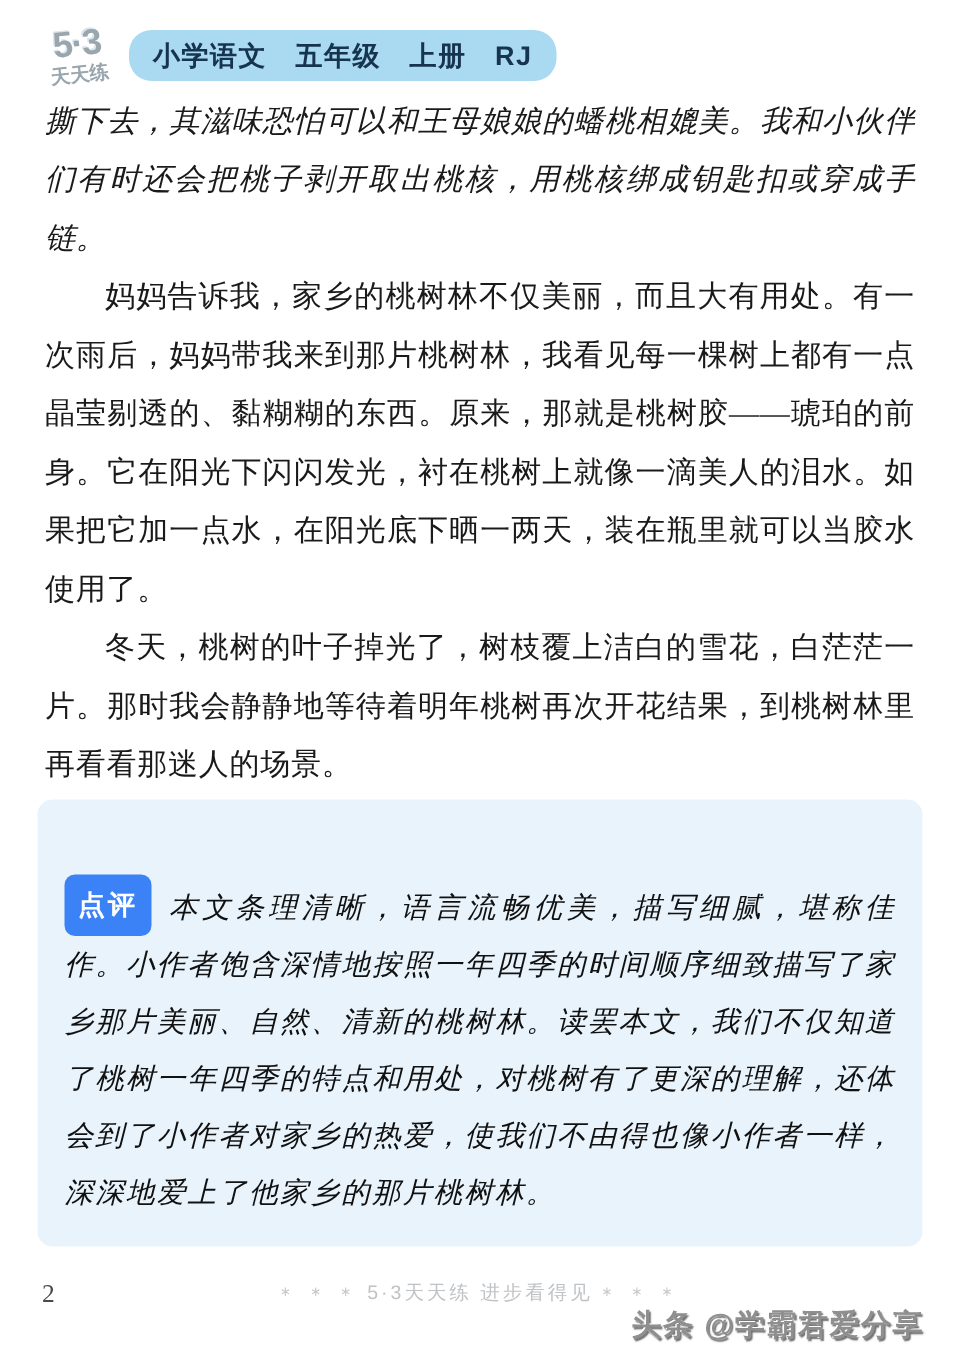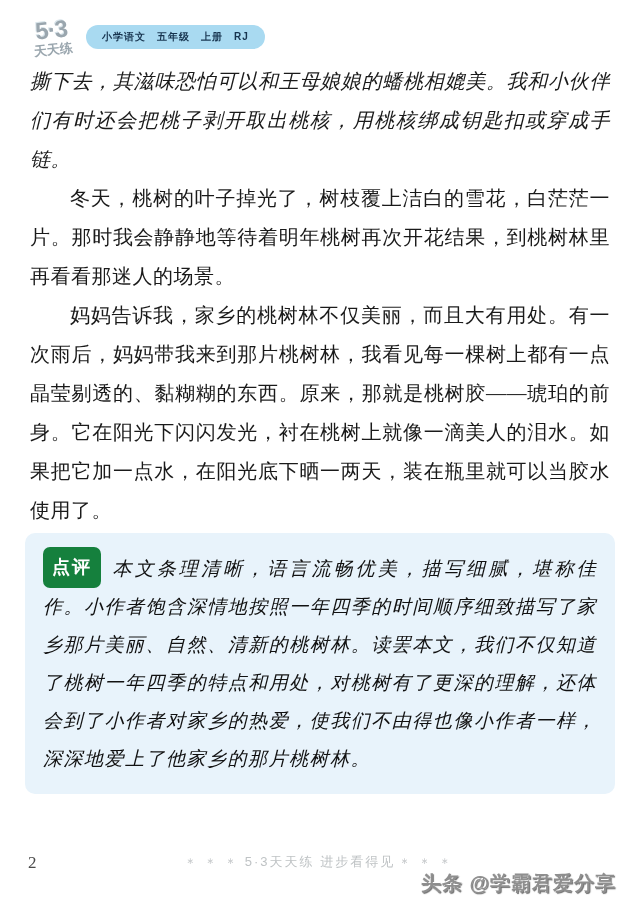--- a/index.html
+++ b/index.html
@@ -41,21 +41,21 @@
     margin-top: 1px;
     letter-spacing: 0px;
     text-shadow: 1px 1px 0 #ffffff;
   }
   .grade-pill {
     margin-left: 8px;
     background: #a9daf1;
     border-radius: 15px;
     padding: 5px 16px;
     font-family: "Liberation Sans", sans-serif;
-    font-size: 10px;
+    font-size: 18px;
     font-weight: bold;
     color: #17344f;
     letter-spacing: 1px;
     white-space: nowrap;
   }
 
   
   .essay {
     position: absolute;
     top: 62px;
@@ -89,31 +89,32 @@
   .comment-text {
     font-size: 19px;
     line-height: 38px;
     text-align: justify;
     letter-spacing: 1.5px;
     font-style: italic;
     color: #111111;
   }
   .comment-badge {
     display: inline-block;
-    background: #15803d;
+    background: #3b82f6;
     color: #ffffff;
     font-style: normal;
     font-family: "Liberation Sans", sans-serif;
     font-weight: bold;
     font-size: 18px;
     letter-spacing: 2px;
     border-radius: 7px;
     padding: 1px 9px 2px 9px;
     margin-right: 10px;
     vertical-align: 2px;
+    margin-top: 36px;
   }
 
   
   .page-number {
     position: absolute;
     left: 28px;
     bottom: 32px;
     font-size: 17px;
     color: #4a4a4a;
   }
@@ -154,22 +155,22 @@
   <div class="header">
     <div class="logo">
       <div class="logo-53">5·3</div>
       <div class="logo-sub">天天练</div>
     </div>
     <div class="grade-pill">小学语文　五年级　上册　RJ</div>
   </div>
 
   <div class="essay">
     <p class="no-indent">撕下去，其滋味恐怕可以和王母娘娘的蟠桃相媲美。我和小伙伴们有时还会把桃子剥开取出桃核，用桃核绑成钥匙扣或穿成手链。</p>
+    <p>妈妈告诉我，家乡的桃树林不仅美丽，而且大有用处。有一次雨后，妈妈带我来到那片桃树林，我看见每一棵树上都有一点晶莹剔透的、黏糊糊的东西。原来，那就是桃树胶——琥珀的前身。它在阳光下闪闪发光，衬在桃树上就像一滴美人的泪水。如果把它加一点水，在阳光底下晒一两天，装在瓶里就可以当胶水使用了。</p>
     <p>冬天，桃树的叶子掉光了，树枝覆上洁白的雪花，白茫茫一片。那时我会静静地等待着明年桃树再次开花结果，到桃树林里再看看那迷人的场景。</p>
-    <p>妈妈告诉我，家乡的桃树林不仅美丽，而且大有用处。有一次雨后，妈妈带我来到那片桃树林，我看见每一棵树上都有一点晶莹剔透的、黏糊糊的东西。原来，那就是桃树胶——琥珀的前身。它在阳光下闪闪发光，衬在桃树上就像一滴美人的泪水。如果把它加一点水，在阳光底下晒一两天，装在瓶里就可以当胶水使用了。</p>
     <p>我爱美丽的桃树林，我更爱家乡的山水和养育我的家乡人。</p>
     <p class="attribution">（指导老师：芦婧）</p>
   </div>
 
   <div class="comment-box">
     <div class="comment-text">
       <span class="comment-badge">点评</span><span>本文条理清晰，语言流畅优美，描写细腻，堪称佳作。小作者饱含深情地按照一年四季的时间顺序细致描写了家乡那片美丽、自然、清新的桃树林。读罢本文，我们不仅知道了桃树一年四季的特点和用处，对桃树有了更深的理解，还体会到了小作者对家乡的热爱，使我们不由得也像小作者一样，深深地爱上了他家乡的那片桃树林。</span>
     </div>
   </div>
 

